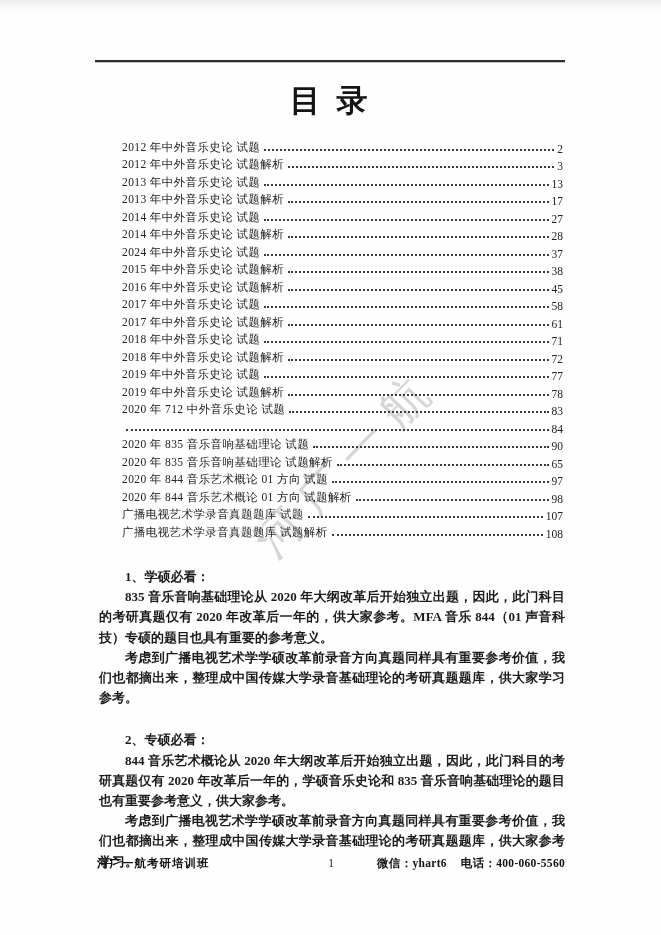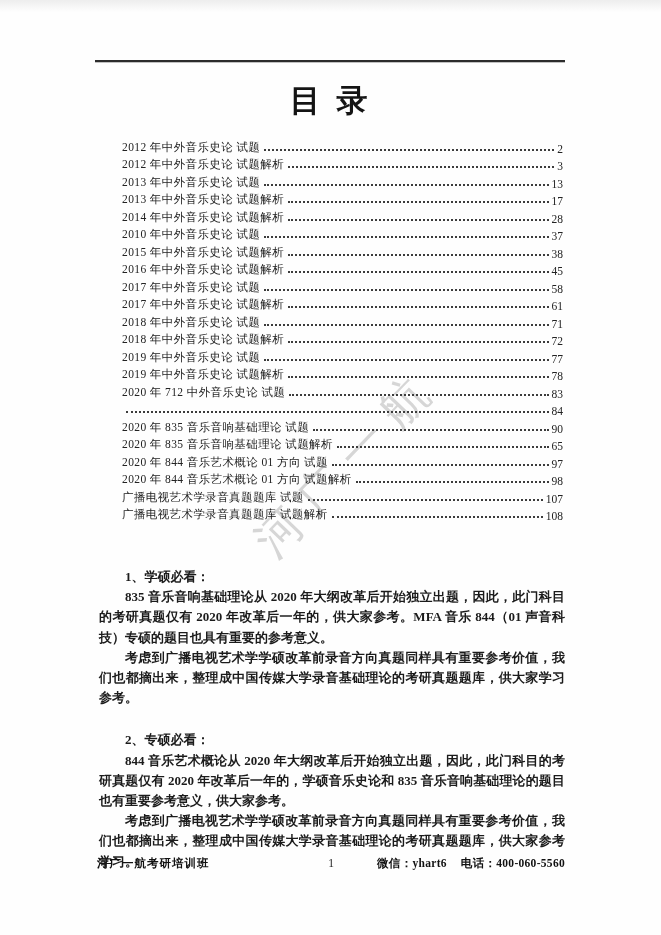--- a/index.html
+++ b/index.html
@@ -117,26 +117,31 @@
         <span class="toc-title">2013 年中外音乐史论  试题</span>
         <span class="toc-dots"></span>
         <span class="toc-page">13</span>
       </div>
     <div class="toc-row">
         <span class="toc-title">2013 年中外音乐史论  试题解析</span>
         <span class="toc-dots"></span>
         <span class="toc-page">17</span>
       </div>
     <div class="toc-row">
+        <span class="toc-title">2014 年中外音乐史论  试题</span>
+        <span class="toc-dots"></span>
+        <span class="toc-page">27</span>
+      </div>
+    <div class="toc-row">
         <span class="toc-title">2014 年中外音乐史论  试题解析</span>
         <span class="toc-dots"></span>
         <span class="toc-page">28</span>
       </div>
     <div class="toc-row">
-        <span class="toc-title">2010 年中外音乐史论  试题</span>
+        <span class="toc-title">2024 年中外音乐史论  试题</span>
         <span class="toc-dots"></span>
         <span class="toc-page">37</span>
       </div>
     <div class="toc-row">
         <span class="toc-title">2015 年中外音乐史论  试题解析</span>
         <span class="toc-dots"></span>
         <span class="toc-page">38</span>
       </div>
     <div class="toc-row">
         <span class="toc-title">2016 年中外音乐史论  试题解析</span>

